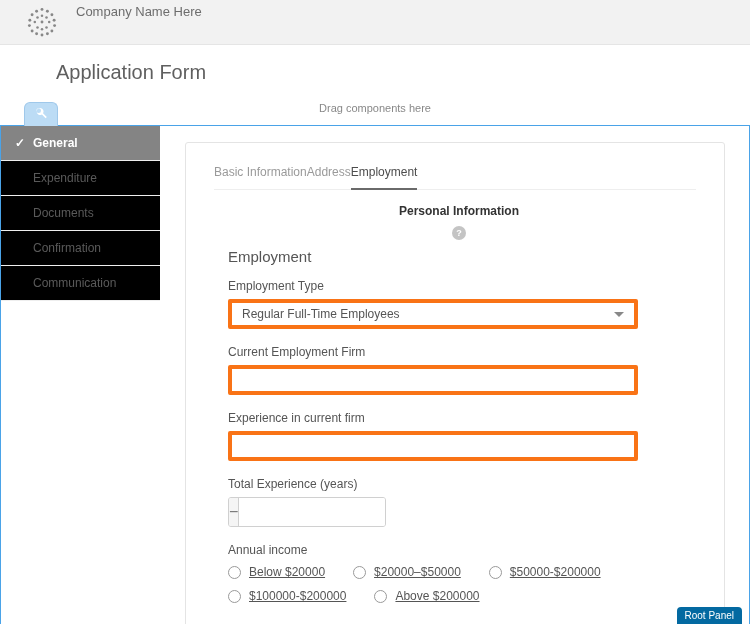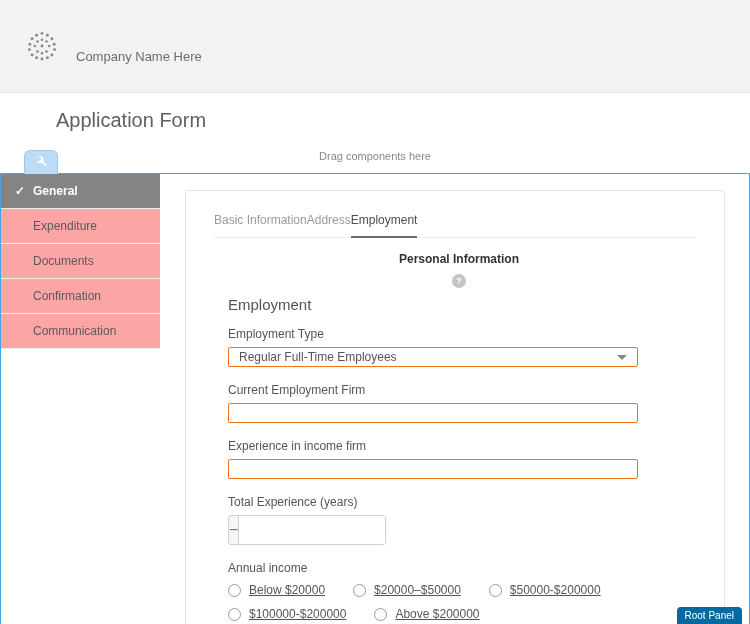--- a/index.html
+++ b/index.html
@@ -1,23 +1,23 @@
 <!DOCTYPE html>
 <html><head>
   <meta charset="utf-8">
   <style>
     * { margin: 0; padding: 0; box-sizing: border-box; }
     body { font-family: Arial, Helvetica, sans-serif; background: #fff; color: #333; font-size: 13px; }
 
     .header-bar {
       background: #f2f2f2;
       border-bottom: 1px solid #e5e5e5;
-      padding: 28px 24px;
+      padding: 4px 24px;
       display: flex;
-      align-items: flex-end;
+      align-items: flex-start;
       gap: 16px;
     }
     .logo {
       width: 36px; height: 36px;
       border-radius: 50%;
       position: relative;
       display: inline-block;
     }
     .logo svg { width: 36px; height: 36px; }
     .company-name { color: #6d6d6d; font-size: 13px; }
@@ -66,21 +66,21 @@
     .sidebar {
       width: 160px;
       flex-shrink: 0;
       padding-right: 1px;
     }
     .sidebar-item {
       display: flex;
       align-items: center;
       gap: 8px;
       padding: 10px 14px;
-      background: #fca5a5;
+      background: #000000;
       border-bottom: 1px solid #eee;
       color: #5a5a5a;
       font-size: 12px;
       cursor: pointer;
     }
     .sidebar-item.active {
       background: #848484;
       color: #fff;
       font-weight: 600;
     }
@@ -128,22 +128,22 @@
       font-size: 9px; font-weight: 700;
     }
 
     .subsection-title { margin: 4px 0 14px 14px; font-size: 15px; color: #555; }
 
     .field-group { margin: 0 0 16px 14px; }
     .field-label { font-size: 12px; color: #555; margin-bottom: 6px; display: block; }
     .text-input, .select-box {
       width: 100%;
       max-width: 410px;
-      height: 20px;
-      border: 1px solid #f97316;
+      height: 30px;
+      border: 4px solid #f97316;
       border-radius: 2px;
       padding: 0 10px;
       font-size: 12px;
       color: #555;
       background: #fff;
     }
     .select-box {
       display: flex; align-items: center; justify-content: space-between;
       cursor: pointer;
     }
@@ -304,21 +304,21 @@
           <span class="chevron-down"></span>
         </div>
       </div>
 
       <div class="field-group">
         <label class="field-label">Current Employment Firm</label>
         <input class="text-input" type="text" value="" style="">
       </div>
 
       <div class="field-group">
-        <label class="field-label">Experience in income firm</label>
+        <label class="field-label">Experience in current firm</label>
         <input class="text-input" type="text" value="" style="">
       </div>
 
       <div class="field-group">
         <label class="field-label">Total Experience (years)</label>
         <div class="stepper">
           <button>−</button>
           <input type="text" value="" style="">
 
         </div>

